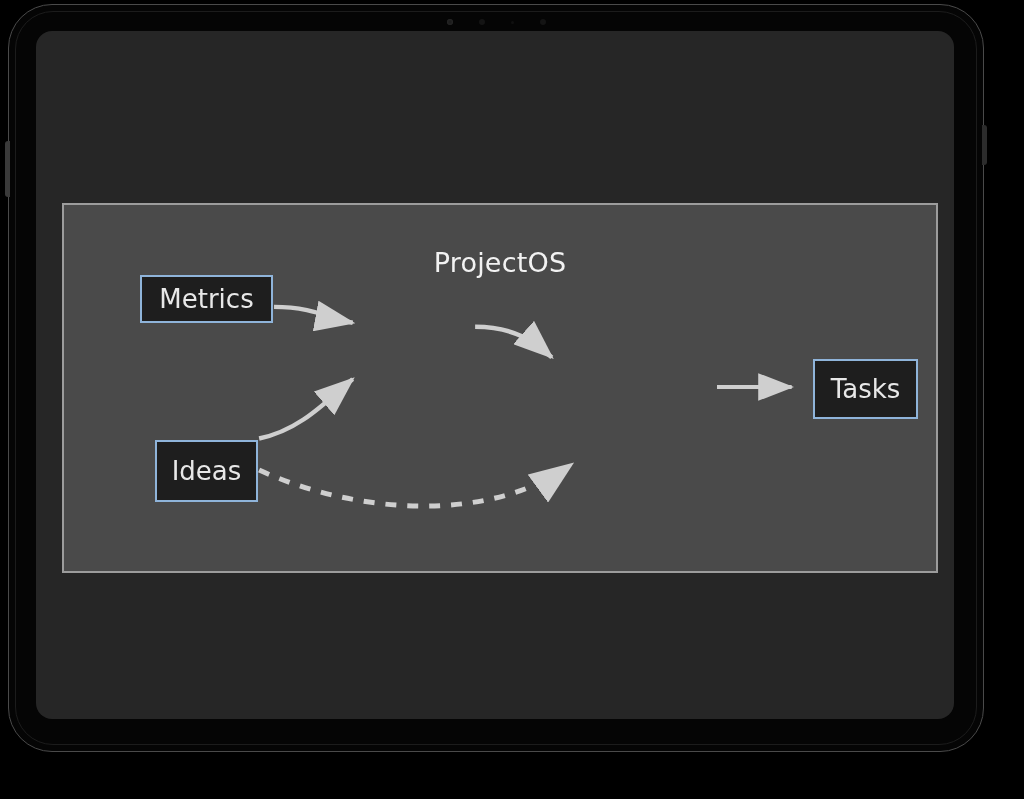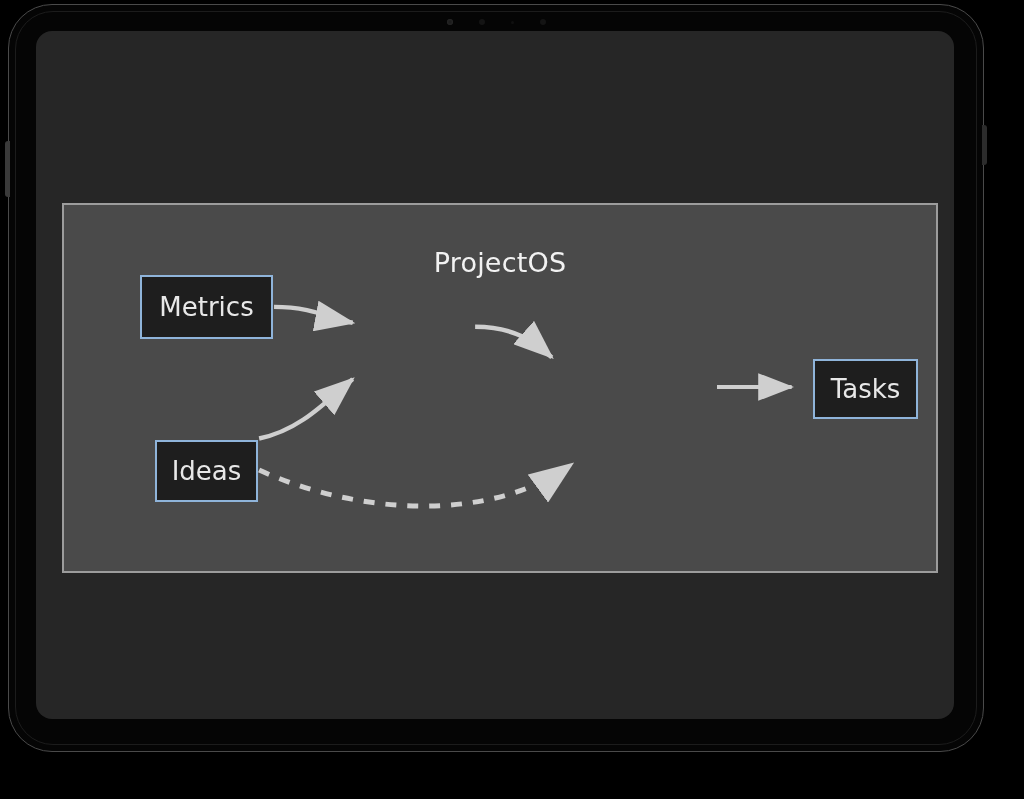--- a/index.html
+++ b/index.html
@@ -122,21 +122,21 @@
     border: 2px solid #8fb4da;
     color: #e8e8e8;
     display: flex;
     align-items: center;
     justify-content: center;
     font-size: 26px;
     user-select: none;
   }
   .node-label { pointer-events: none; }
 
-  #node-metrics  { left: 76px;  top: 70px;  width: 133px; height: 64px; }
+  #node-metrics  { left: 76px;  top: 70px;  width: 133px; height: 48px; }
   #node-goals    { left: 306px; top: 90px;  width: 105px; height: 62px; }
   #node-projects { left: 509px; top: 153px; width: 145px; height: 61px; }
   #node-tasks    { left: 749px; top: 154px; width: 105px; height: 60px; }
   #node-ideas    { left: 91px;  top: 235px; width: 103px; height: 62px; }
 </style>
 </head>
 <body>
 
 <div id="root">
 

